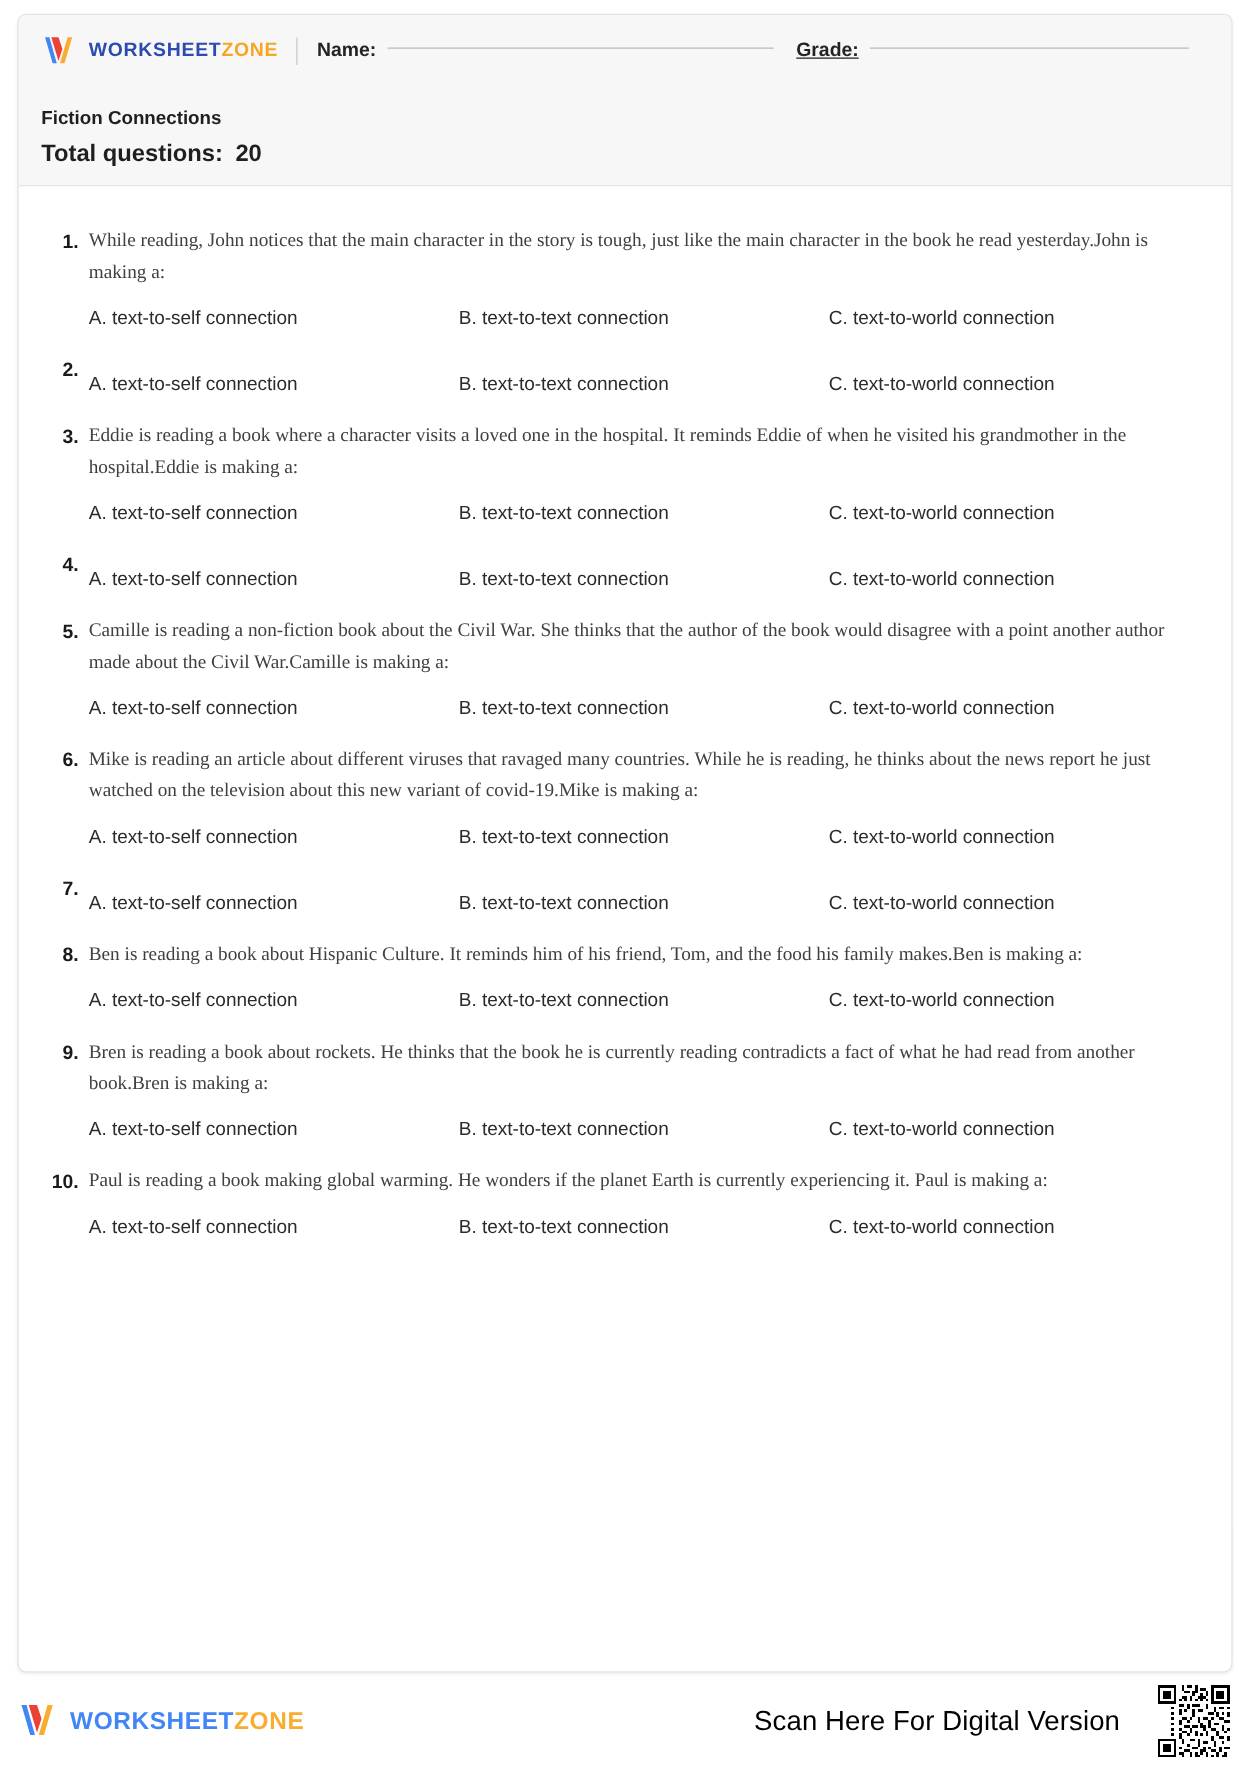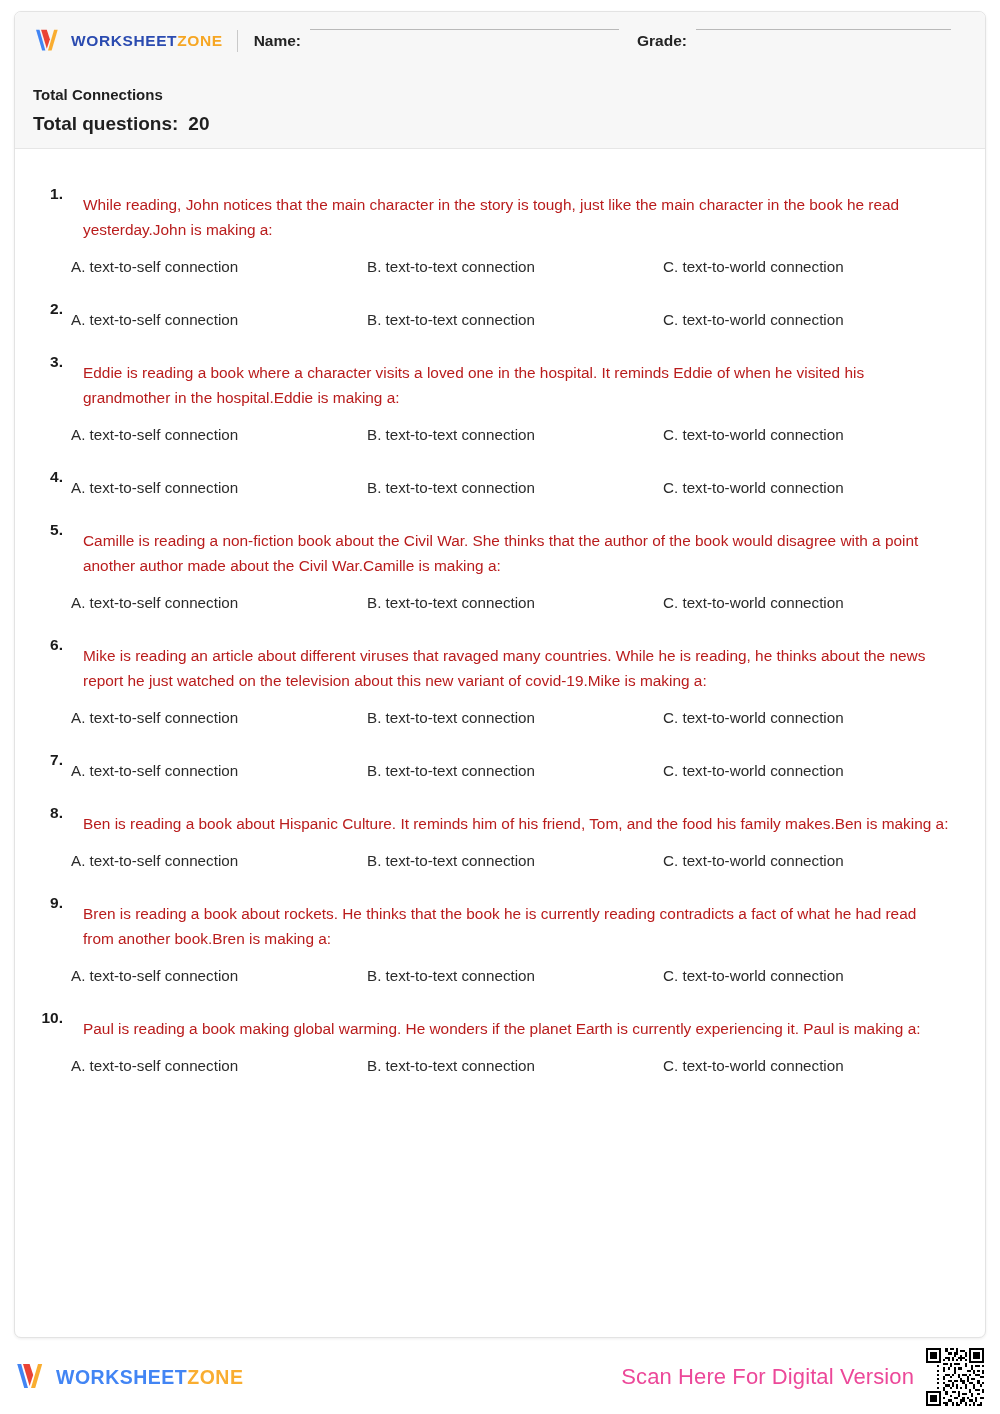--- a/index.html
+++ b/index.html
@@ -71,42 +71,42 @@
   .logo-divider {
     width: 1px;
     height: 22px;
     background: #c9c9c9;
     margin: 0 16px 0 14px;
     flex: 0 0 auto;
   }
 
   .field {
     display: flex;
-    align-items: flex-start;
+    align-items: center;
     flex: 1 1 auto;
     min-width: 0;
   }
   .field + .field { margin-left: 18px; }
   .field-label {
     font-size: 15.5px;
     font-weight: bold;
     color: #242424;
     white-space: nowrap;
     flex: 0 0 auto;
   }
   .field-rule {
     flex: 1 1 auto;
     height: 1px;
     background: #b9b9b9;
     margin-left: 9px;
     position: relative;
     top: -3px;
   }
   .field-name .field-rule { max-width: 361px; }
-  .field-grade { flex: 0 0 330px; }
+  .field-grade { flex: 0 0 330px; text-decoration: underline; }
   .field-grade .field-rule { max-width: 255px; }
 
   .header-meta {
     padding: 14px 0 0 18px;
   }
   .worksheet-title {
     font-size: 15px;
     font-weight: bold;
     color: #1f1f1f;
     line-height: 1.5;
@@ -140,22 +140,23 @@
     line-height: 25px;
     padding-top: 1px;
   }
   .q-body {
     flex: 1 1 auto;
     min-width: 0;
   }
   .q-text {
     font-size: 15.4px;
     line-height: 25px;
-    color: #b91c1c;
-    margin: 12px;
+    color: #404040;
+    margin: 0;
+    font-family: Liberation Serif, serif;
   }
   .q-options {
     display: flex;
     margin-top: 14px;
   }
   .q-option {
     font-size: 15.2px;
     line-height: 22px;
     color: #2b2b2b;
     white-space: nowrap;
@@ -187,23 +188,23 @@
     letter-spacing: 0.5px;
     white-space: nowrap;
   }
   .footer-logo-text .ws { color: #4285f4; }
   .footer-logo-text .zn { color: #f9ad30; }
 
   .footer-spacer { flex: 1 1 auto; }
 
   .footer-scan {
     font-size: 22px;
-    color: #ec4899;
+    color: #000000;
     white-space: nowrap;
-    margin-right: 10px;
+    margin-right: 28px;
     letter-spacing: 0.1px;
   }
   .qr {
     width: 62px;
     height: 62px;
     flex: 0 0 auto;
     display: block;
   }
 </style>
 </head>
@@ -232,21 +233,21 @@
       </div>
 
       <div class="field field-grade">
         <span class="field-label">Grade:</span>
         <span class="field-rule"></span>
       </div>
 
     </div>
 
     <div class="header-meta">
-      <div class="worksheet-title">Total Connections</div>
+      <div class="worksheet-title">Fiction Connections</div>
       <div class="worksheet-count"><span>Total questions:</span><span class="count-value">20</span></div>
     </div>
 
   </div>
 
   <div class="sheet-body" id="questions-container">
       <div class="question">
         <div class="q-num">1.</div>
         <div class="q-body">
           <p class="q-text">While reading, John notices that the main character in the story is tough, just like the main character in the book he read yesterday.John is making a:</p>

